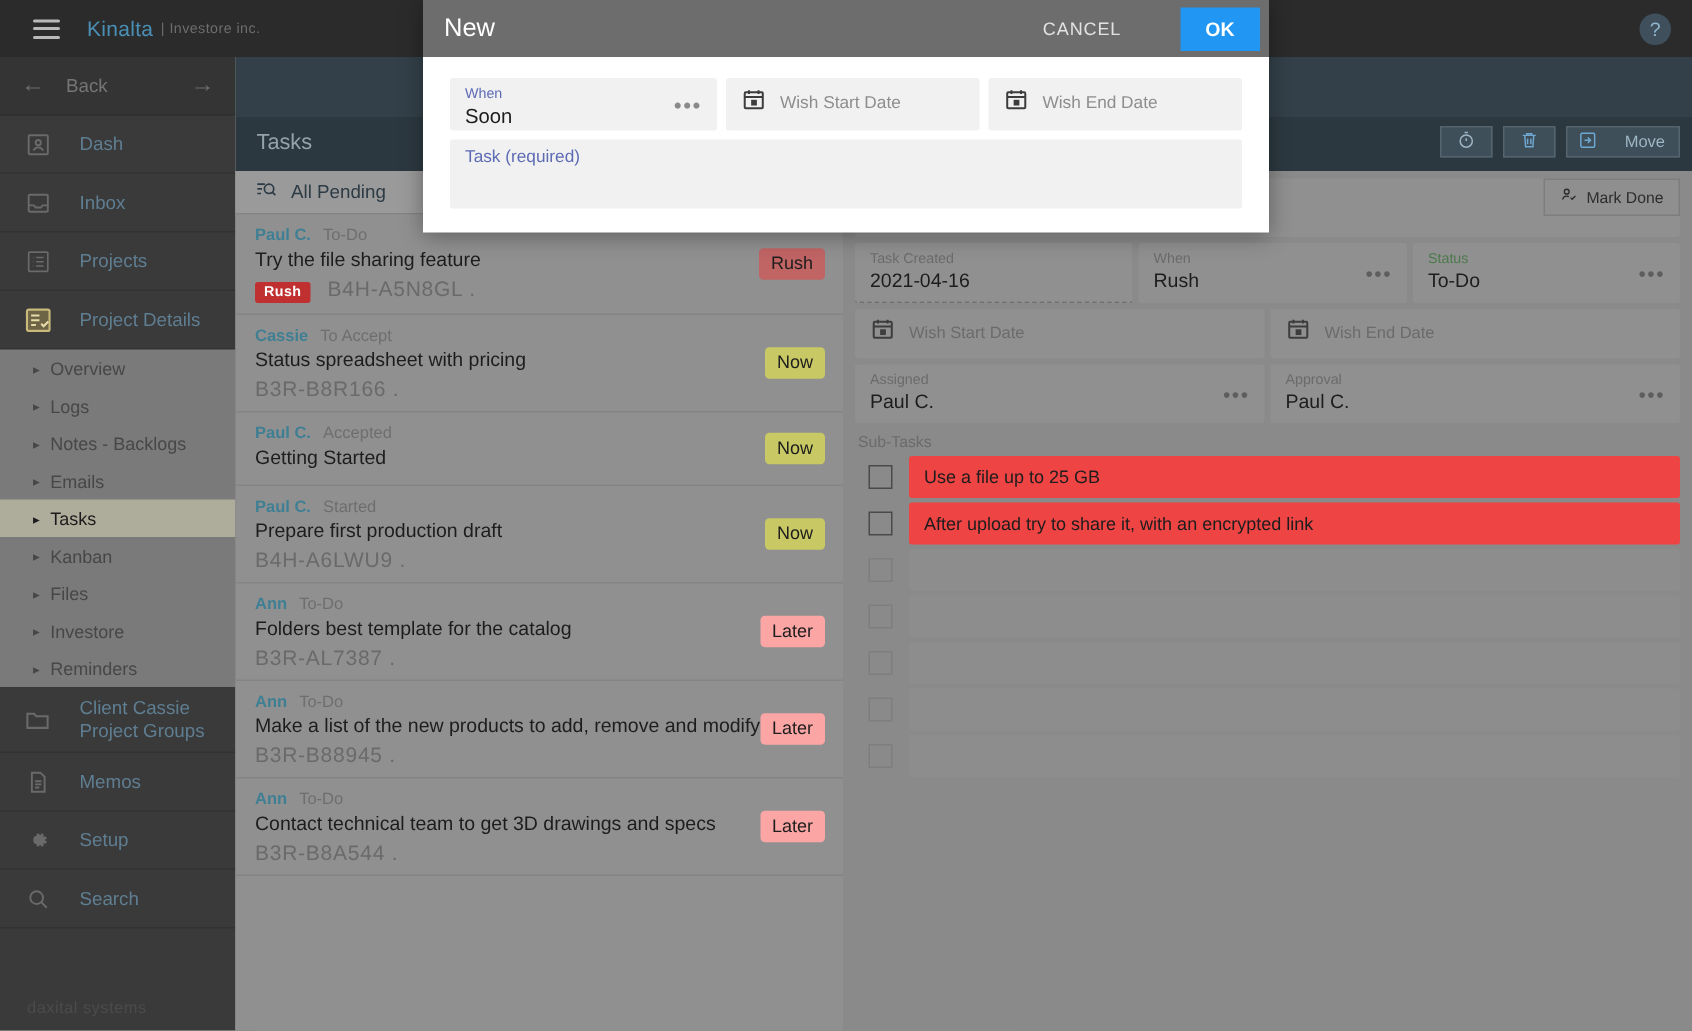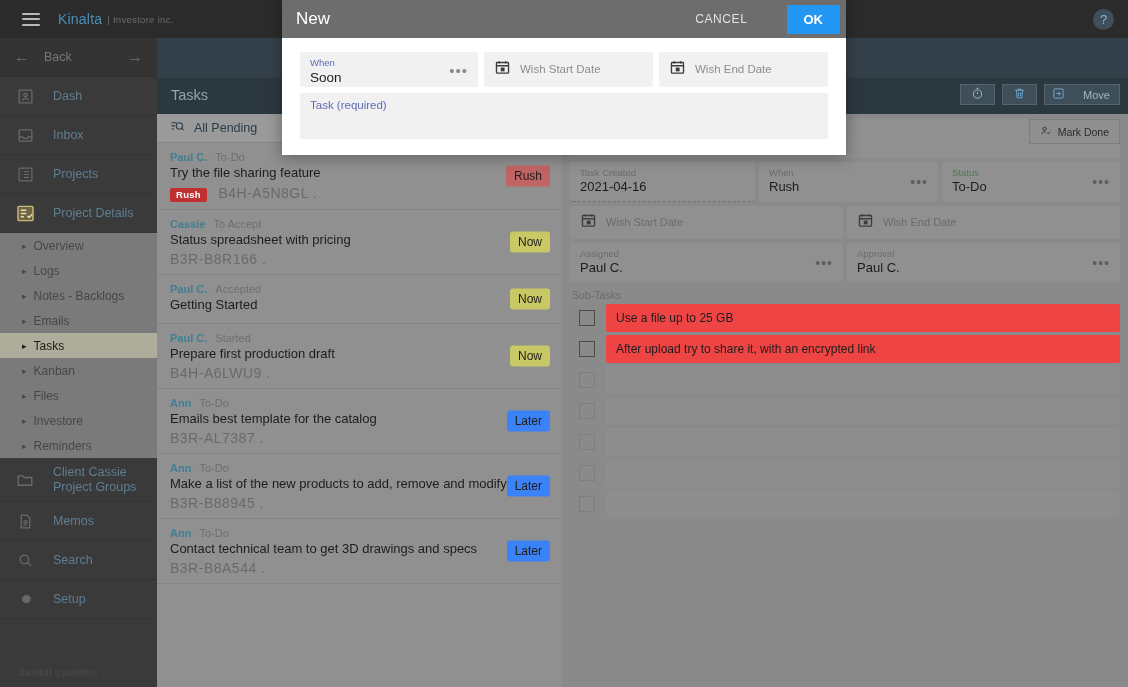--- a/index.html
+++ b/index.html
@@ -118,21 +118,21 @@
     font-size: 9.5px; font-weight: bold; color: #fff;
     background: #c03030; margin-right: 7px; letter-spacing: .3px;
   }
   .pri-badge {
     position: absolute; right: 12px; top: 50%; transform: translateY(-50%);
     padding: 3px 8px 4px; border-radius: 3px;
     font-size: 12px; color: #1d1d1d;
   }
   .pri-Rush { background: #c06464; }
   .pri-Now  { background: #c8c864; }
-  .pri-Later{ background: #3b82f6; }
+  .pri-Later{ background: #fca5a5; }
 
   
   .detailcol {
     position: absolute; left: 405px; top: 76px; width: 566px; height: 573px;
     background: #8a8a8a; padding: 5px 8px 0 8px;
   }
   .fld {
     background: #909090; border-radius: 2px; position: relative;
     padding: 5px 10px 6px; margin-bottom: 4px;
   }
@@ -330,36 +330,36 @@
           <svg width="17" height="17" viewBox="0 0 24 24" fill="none" stroke="#6a6a6a" stroke-width="1.8">
             <path d="M6 3h8l4 4v14H6z"></path>
               <path d="M9 11h6M9 14h6M9 17h4"></path>
             </svg>
         </span>
         <span class="txt">Memos</span>
       </div>
 
       <div class="nav-item">
         <span class="ico">
+          <svg width="18" height="18" viewBox="0 0 24 24" fill="#6a6a6a">
+            <path d="M12 8.2a3.8 3.8 0 100 7.6 3.8 3.8 0 000-7.6zm0 5.8a2 2 0 110-4 2 2 0 010 4z"></path>
+            <path d="M20.3 13.1l-1.6-.6a6.9 6.9 0 000-1l1.6-.6-.9-2.2-1.6.5a7 7 0 00-.7-.7l.5-1.6-2.2-.9-.6 1.6a6.9 6.9 0 00-1 0l-.6-1.6-2.2.9.5 1.6a7 7 0 00-.7.7l-1.6-.5-.9 2.2 1.6.6a6.9 6.9 0 000 1l-1.6.6.9 2.2 1.6-.5c.2.3.5.5.7.7l-.5 1.6 2.2.9.6-1.6a6.9 6.9 0 001 0l.6 1.6 2.2-.9-.5-1.6c.3-.2.5-.5.7-.7l1.6.5z"></path>
+            </svg>
+        </span>
+        <span class="txt">Setup</span>
+      </div>
+
+      <div class="nav-item">
+        <span class="ico">
           <svg width="17" height="17" viewBox="0 0 24 24" fill="none" stroke="#6a6a6a" stroke-width="1.8">
             <circle cx="10.5" cy="10.5" r="6"></circle>
               <path d="M15 15l5 5"></path>
             </svg>
         </span>
         <span class="txt">Search</span>
-      </div>
-
-      <div class="nav-item">
-        <span class="ico">
-          <svg width="18" height="18" viewBox="0 0 24 24" fill="#6a6a6a">
-            <path d="M12 8.2a3.8 3.8 0 100 7.6 3.8 3.8 0 000-7.6zm0 5.8a2 2 0 110-4 2 2 0 010 4z"></path>
-            <path d="M20.3 13.1l-1.6-.6a6.9 6.9 0 000-1l1.6-.6-.9-2.2-1.6.5a7 7 0 00-.7-.7l.5-1.6-2.2-.9-.6 1.6a6.9 6.9 0 00-1 0l-.6-1.6-2.2.9.5 1.6a7 7 0 00-.7.7l-1.6-.5-.9 2.2 1.6.6a6.9 6.9 0 000 1l-1.6.6.9 2.2 1.6-.5c.2.3.5.5.7.7l-.5 1.6 2.2.9.6-1.6a6.9 6.9 0 001 0l.6 1.6 2.2-.9-.5-1.6c.3-.2.5-.5.7-.7l1.6.5z"></path>
-            </svg>
-        </span>
-        <span class="txt">Setup</span>
       </div>
 
       <div class="footer-txt">daxital systems</div>
     </div>
 
     <div class="content">
       <div class="band"></div>
       <div class="band2">
         <span class="title">Tasks</span>
       </div>
@@ -444,21 +444,21 @@
           <div class="task-title">Prepare first production draft</div>
           <div class="task-code">B4H-A6LWU9 .</div>
           <span class="pri-badge pri-Now">Now</span>
         </div>
 
         <div class="task-row">
           <div class="task-meta">
             <span class="who">Ann</span>
             <span class="state">To-Do</span>
           </div>
-          <div class="task-title">Emails best template for the catalog</div>
+          <div class="task-title">Folders best template for the catalog</div>
           <div class="task-code">B3R-AL7387 .</div>
           <span class="pri-badge pri-Later">Later</span>
         </div>
 
         <div class="task-row">
           <div class="task-meta">
             <span class="who">Ann</span>
             <span class="state">To-Do</span>
           </div>
           <div class="task-title">Make a list of the new products to add, remove and modify</div>

